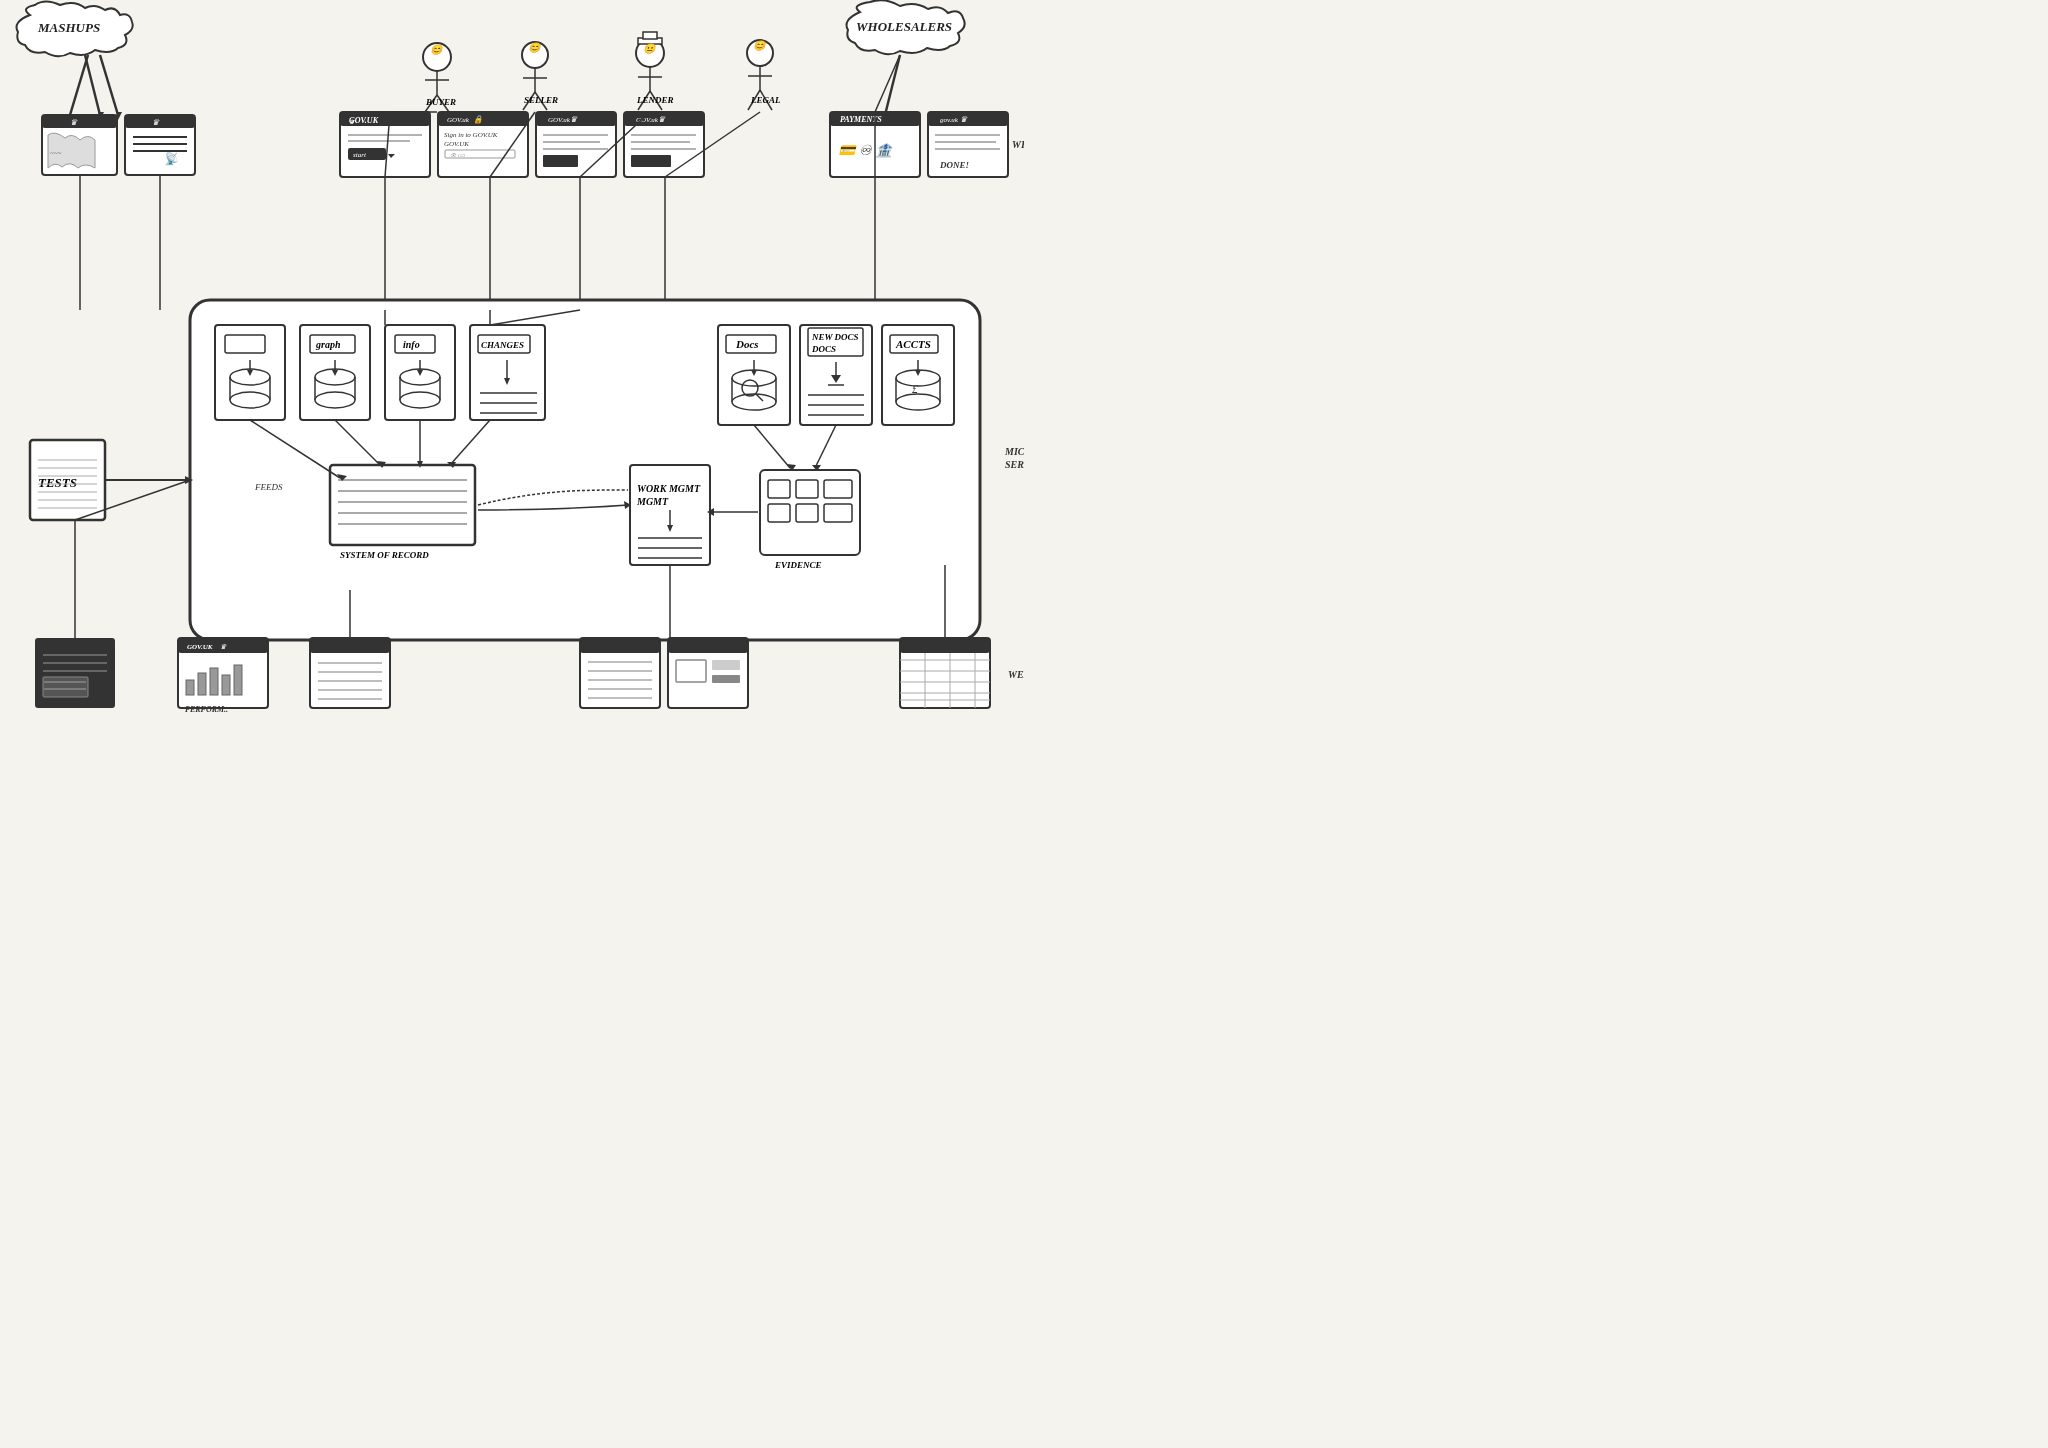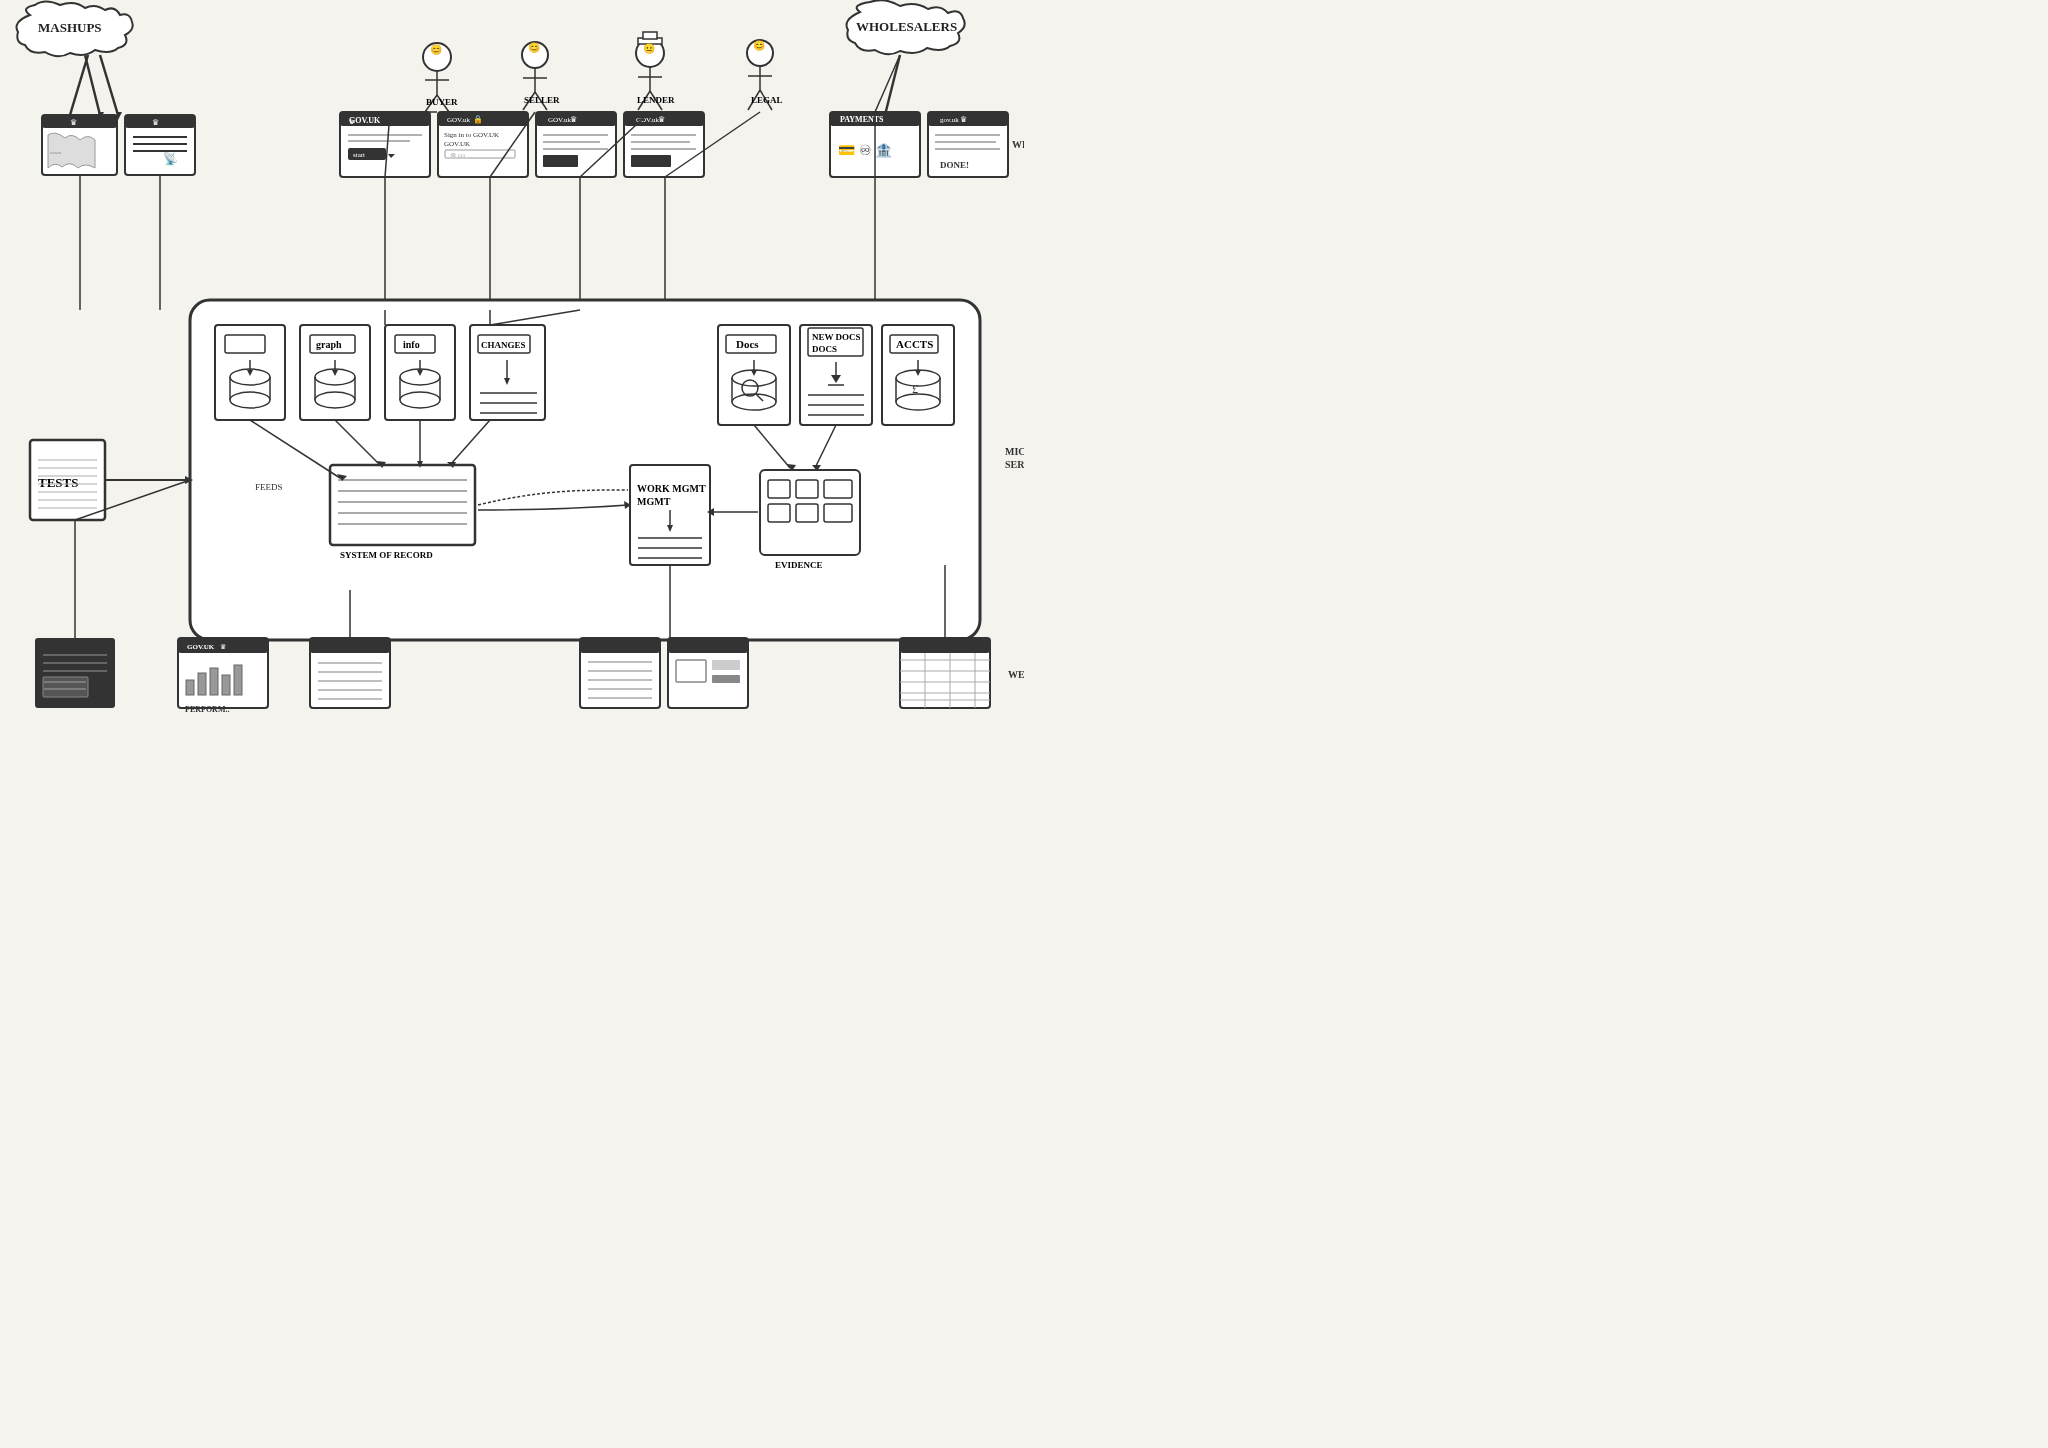--- a/index.html
+++ b/index.html
@@ -8,20 +8,21 @@
       height: 724px;
       background: #f5f3ee;
       font-family: 'Comic Sans MS', 'Chalkboard SE', cursive;
       overflow: hidden;
       position: relative;
     }
     .diagram {
       width: 100%;
       height: 100%;
       position: relative;
+      font-style: italic;
     }
     svg {
       position: absolute;
       top: 0; left: 0;
       width: 100%; height: 100%;
     }
   </style>
 </head>
 <body>
 

